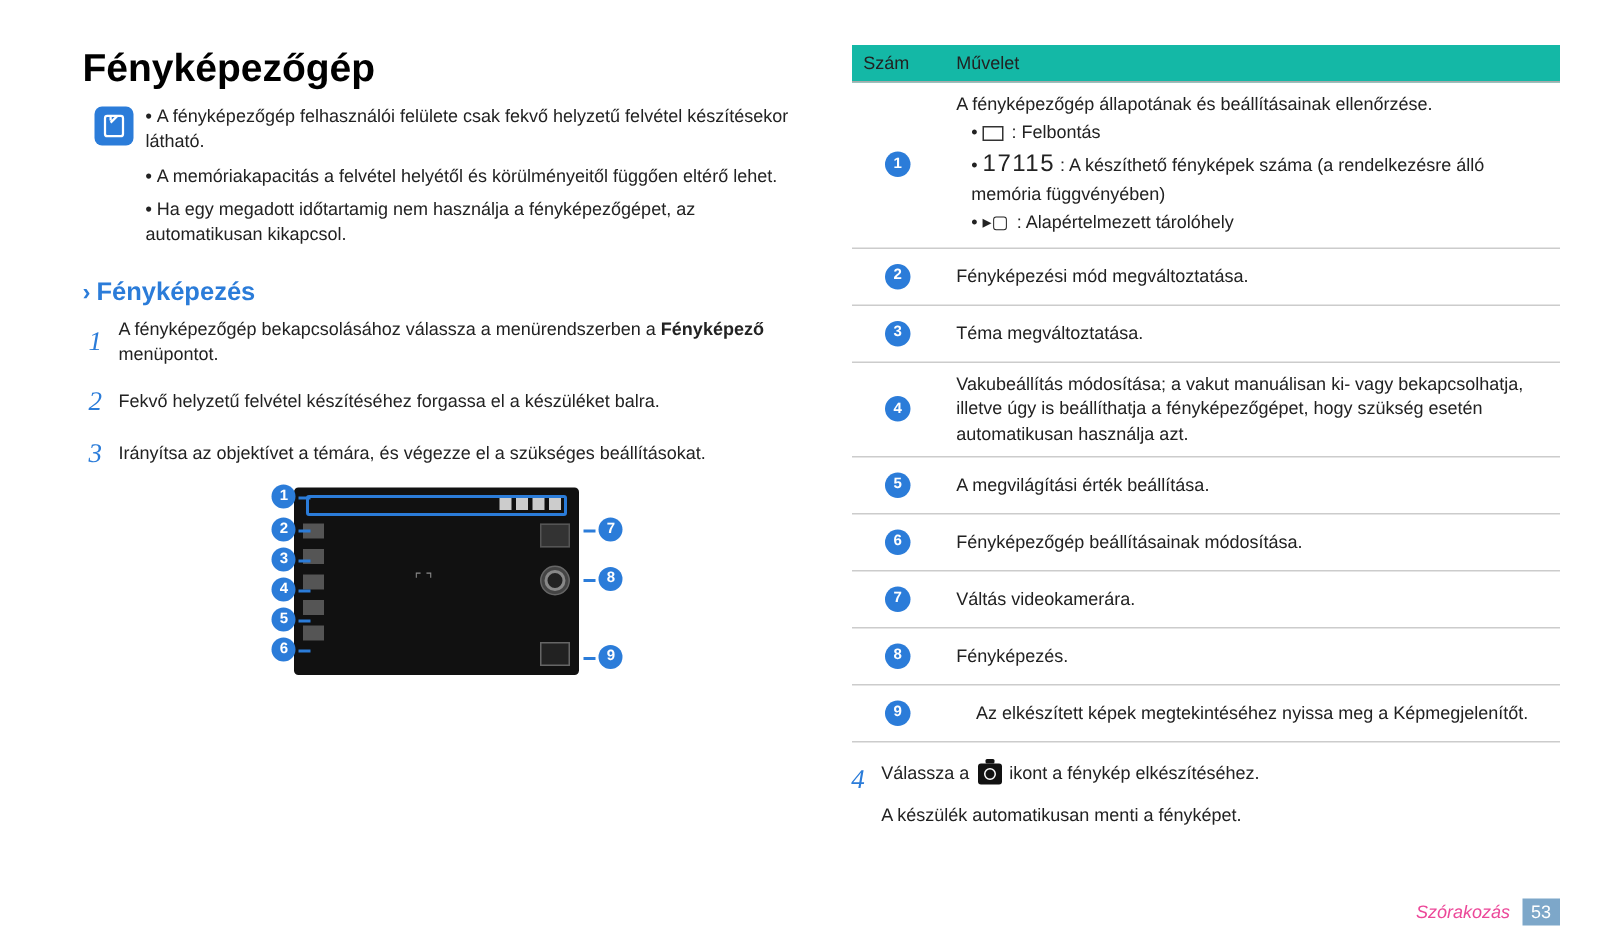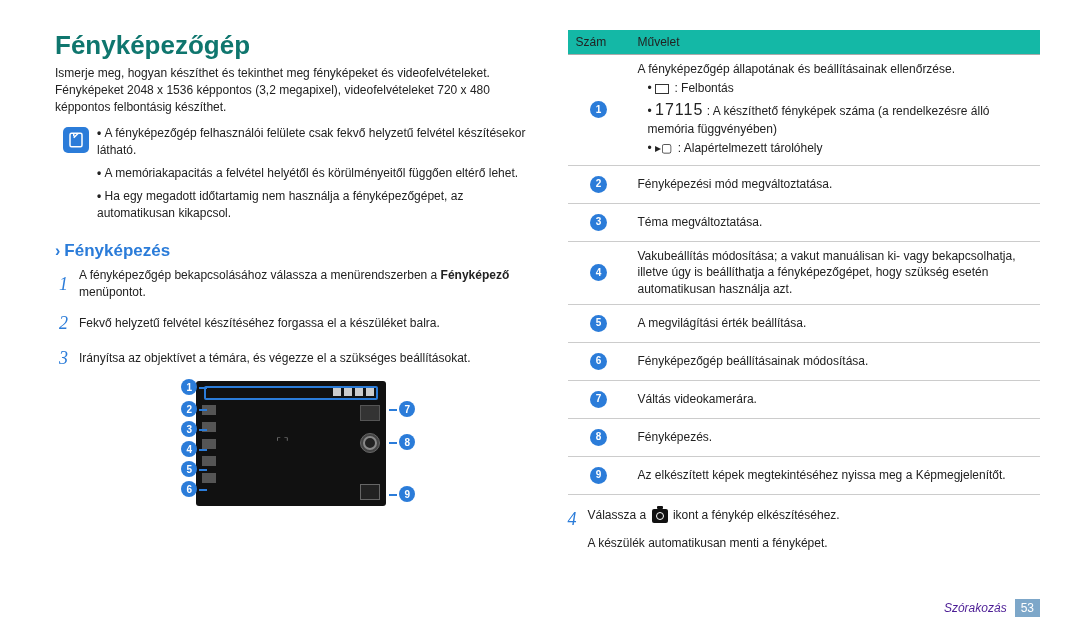--- a/index.html
+++ b/index.html
@@ -9,21 +9,21 @@
     font-family: Arial, sans-serif;
     font-size: 12px;
     color: #222;
     background: #fff;
     padding: 30px 40px 10px 55px;
     position: relative;
   }
   .columns { display: flex; gap: 40px; }
   .col { flex: 1; }
   h1.title {
-    color: #0f766e;
+    color: #000000;
     font-size: 26px;
     font-weight: bold;
     margin-bottom: 4px;
   }
   .intro { margin-bottom: 10px; line-height: 1.4; }
   .note-box { display: flex; gap: 8px; margin: 8px 0 14px 0; padding-left: 8px; }
   .note-icon {
     width: 26px; height: 26px;
     background: #2b7cd9;
     border-radius: 5px;
@@ -123,21 +123,21 @@
     padding: 5px 8px;
     font-weight: normal;
     border-bottom: 1px solid #aaa;
   }
   table.ops td {
     padding: 6px 8px;
     border-bottom: 1px solid #ccc;
     vertical-align: middle;
     line-height: 1.4;
   }
-  table.ops tr:last-child td { border-bottom: 1px solid #ccc; }
+  table.ops tr:last-child td { border-bottom: 1px solid #ccc; text-align: center; }
   .num-badge {
     width: 17px; height: 17px;
     border-radius: 50%;
     background: #2b7cd9;
     color: #fff;
     font-size: 10px;
     font-weight: bold;
     display: inline-flex; align-items: center; justify-content: center;
     margin: 4px 0;
   }
@@ -162,30 +162,29 @@
     align-items:center; justify-content:center; vertical-align:middle; margin:0 2px; position:relative;
   }
   .cam-icon::before { content:""; position:absolute; top:-3px; left:5px; width:6px; height:3px; background:#111; border-radius:1px;}
   .cam-icon::after { content:""; width:6px; height:6px; border-radius:50%; border:1.5px solid #fff; background:#111;}
   .after-step { margin-left:20px; margin-top:4px; }
   .footer {
     position: absolute; bottom: 12px; right: 40px;
     font-size: 12px; color: #555;
     display:flex; align-items:center; gap:8px;
   }
-  .footer em { font-style: italic; color:#4c1d95;}
+  .footer em { font-style: italic; color:#ec4899;}
   .pgnum { background:#7da7c9; color:#fff; padding:2px 6px; font-style:normal;}
 </style>
 </head>
 <body>
 
 <div class="columns">
   <div class="col">
     <h1 class="title">Fényképezőgép</h1>
-    <p class="intro">Ismerje meg, hogyan készíthet és tekinthet meg fényképeket és videofelvételeket. Fényképeket 2048 x 1536 képpontos (3,2 megapixel), videofelvételeket 720 x 480 képpontos felbontásig készíthet.</p>
 
     <div class="note-box">
       <div class="note-icon">
         <svg viewBox="0 0 24 24">
             <rect x="4" y="3" width="16" height="18" rx="2" fill="none" stroke="#fff" stroke-width="2"></rect>
             <path d="M9 3 v4 M15 3 l-6 6" stroke="#fff" stroke-width="2" fill="none"></path>
           </svg>
       </div>
       <ul class="note-list">
         <li>A fényképezőgép felhasználói felülete csak fekvő helyzetű felvétel készítésekor látható.</li>

